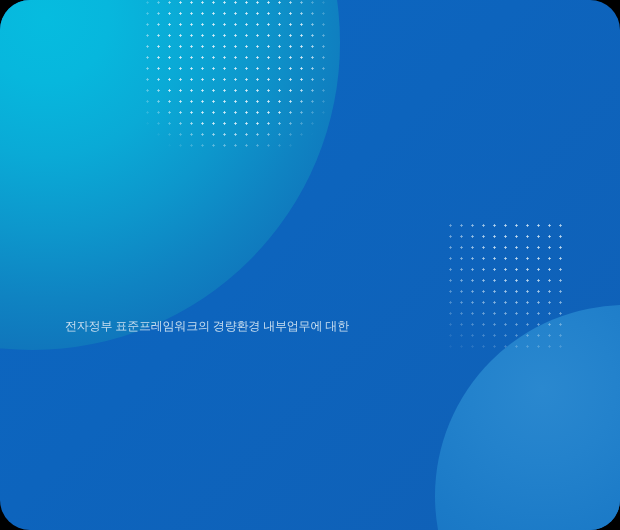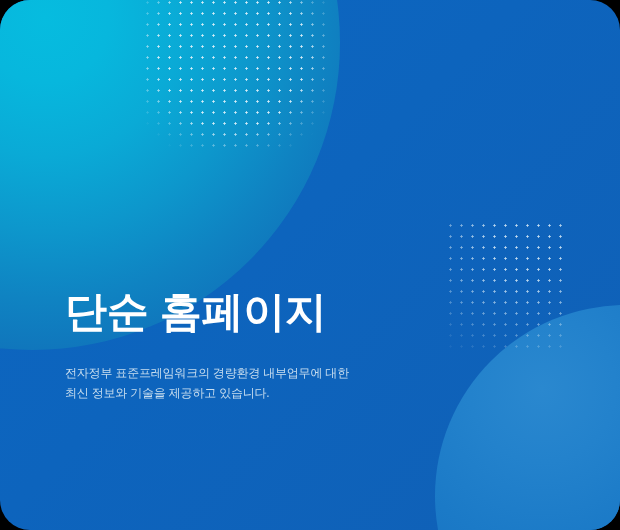--- a/index.html
+++ b/index.html
@@ -152,20 +152,18 @@
 
   <div class="blob-cyan"></div>
 
   <div class="blob-lightblue"></div>
 
   <div class="dots-upper"></div>
 
   <div class="dots-right"></div>
 
   <div class="content">
-    <h1 class="hero-title">단순 홈페이지</h1>
     <p class="hero-subtitle">
       <span class="sub-line">전자정부 표준프레임워크의 경량환경 내부업무에 대한</span>
-      <span class="sub-line">최신 정보와 기술을 제공하고 있습니다.</span>
     </p>
   </div>
 
 </div>
 
 </body></html>

